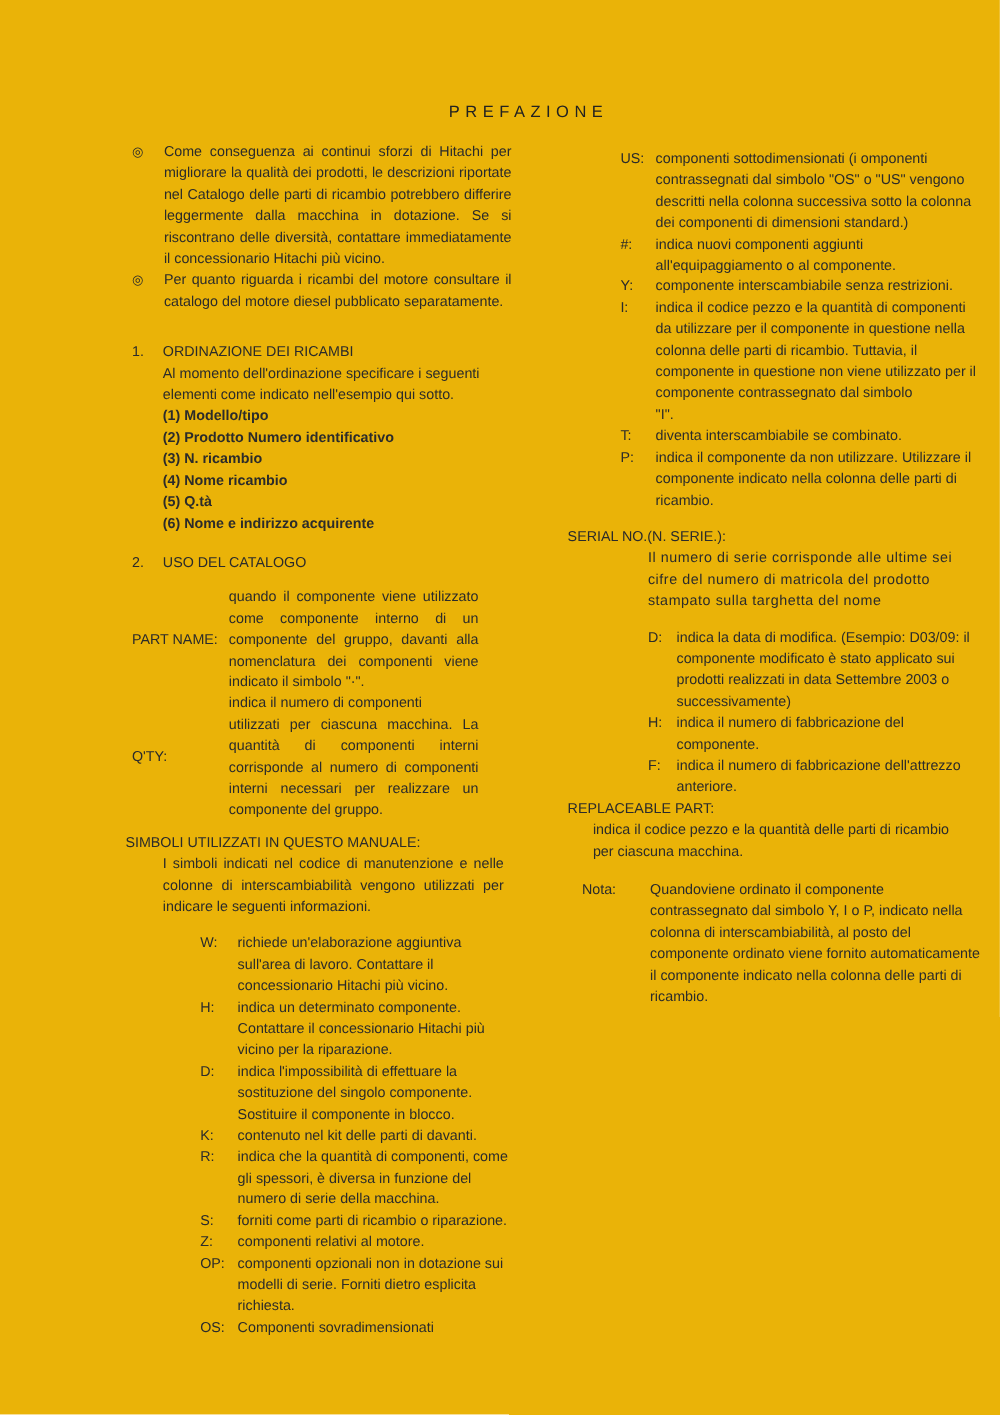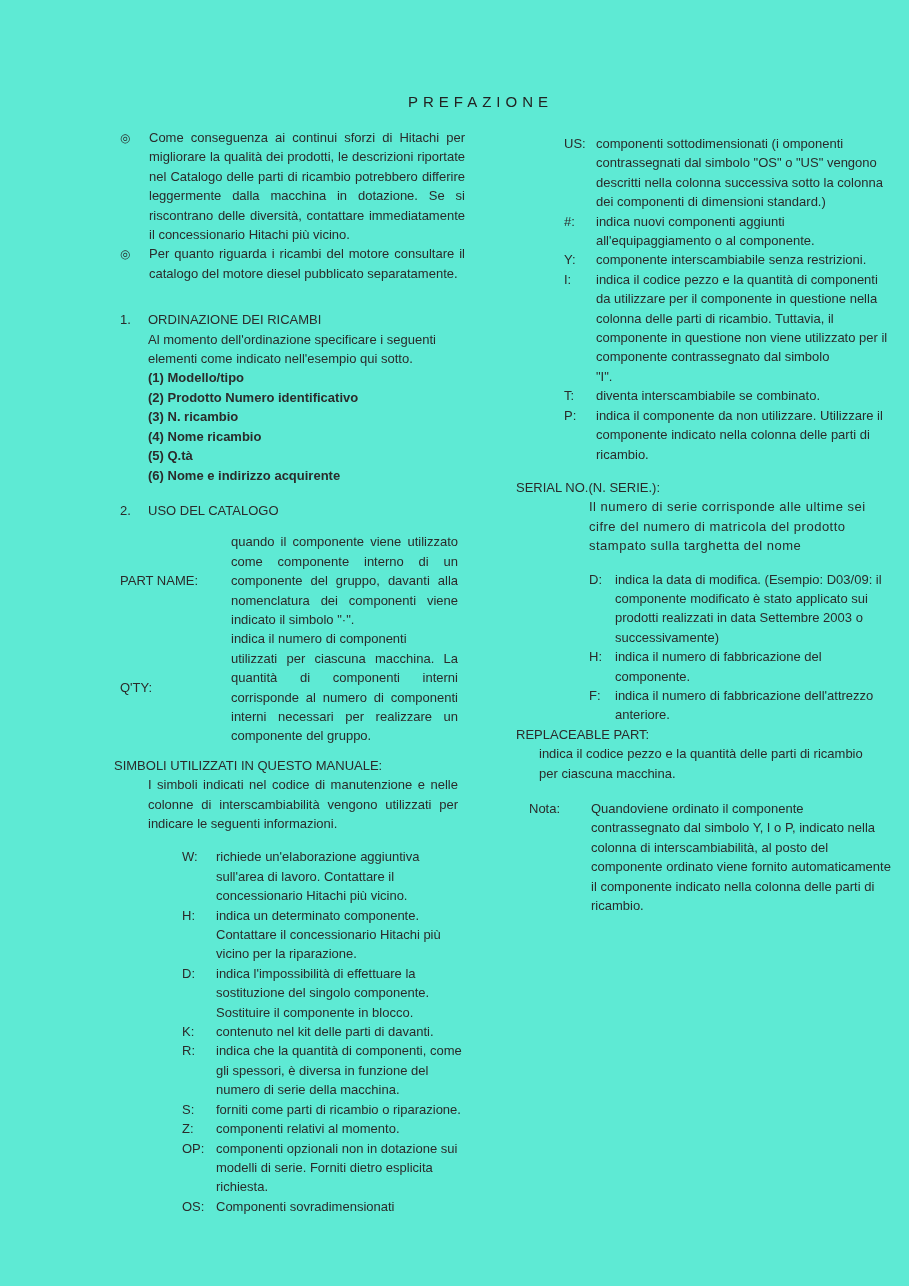--- a/index.html
+++ b/index.html
@@ -1,20 +1,20 @@
 <!DOCTYPE html>
 <html><head>
 <meta charset="utf-8">
 <style>
   html, body { margin: 0; padding: 0; background: #ffffff; }
   .page {
     position: relative;
     width: 909px;
     height: 1286px;
-    background: #5eead4;
+    background: #eab308;
     font-family: "Liberation Sans", sans-serif;
     font-size: 13px;
     line-height: 19.4px;
     color: #2b2b2b;
     overflow: hidden;
   }
   .doc-title {
     position: absolute;
     left: 408px;
     top: 92px;
@@ -36,21 +36,21 @@
   .num { flex: none; width: 28px; }
   .sec-title { flex: 1; }
   .sec-body { margin-left: 28px; width: 315px; }
   .sec-items { margin-left: 28px; font-weight: bold; }
 
   .num-section-2 { margin-top: 16px; }
 
   .def-block { margin-top: 12px; }
   .def-row { display: flex; align-items: center; }
   .def-label { flex: none; width: 88px; }
-  .def-text { width: 227px; text-align: justify; white-space: pre-line; margin-left: 23px; }
+  .def-text { width: 227px; text-align: justify; white-space: pre-line; }
 
   .simboli-head { margin-top: 10px; margin-left: -6px; }
   .simboli-body { margin-left: 28px; width: 310px; text-align: justify; }
 
   .sym-list { margin-top: 14px; }
   .sym-row { display: flex; align-items: flex-start; margin-left: 62px; }
   .sym-label { flex: none; width: 34px; }
   .sym-text { width: 249px; white-space: pre-line; }
 
   .sym-row-r { display: flex; align-items: flex-start; margin-left: 48px; }
@@ -148,21 +148,21 @@
       <div class="sym-row">
         <span class="sym-label">R:</span>
         <span class="sym-text">indica che la quantità di componenti, come gli spessori, è diversa in funzione del numero di serie della macchina.</span>
       </div>
       <div class="sym-row">
         <span class="sym-label">S:</span>
         <span class="sym-text">forniti come parti di ricambio o riparazione.</span>
       </div>
       <div class="sym-row">
         <span class="sym-label">Z:</span>
-        <span class="sym-text">componenti relativi al momento.</span>
+        <span class="sym-text">componenti relativi al motore.</span>
       </div>
       <div class="sym-row">
         <span class="sym-label">OP:</span>
         <span class="sym-text">componenti opzionali non in dotazione sui modelli di serie. Forniti dietro esplicita richiesta.</span>
       </div>
       <div class="sym-row">
         <span class="sym-label">OS:</span>
         <span class="sym-text">Componenti sovradimensionati</span>
       </div>
     </div>

